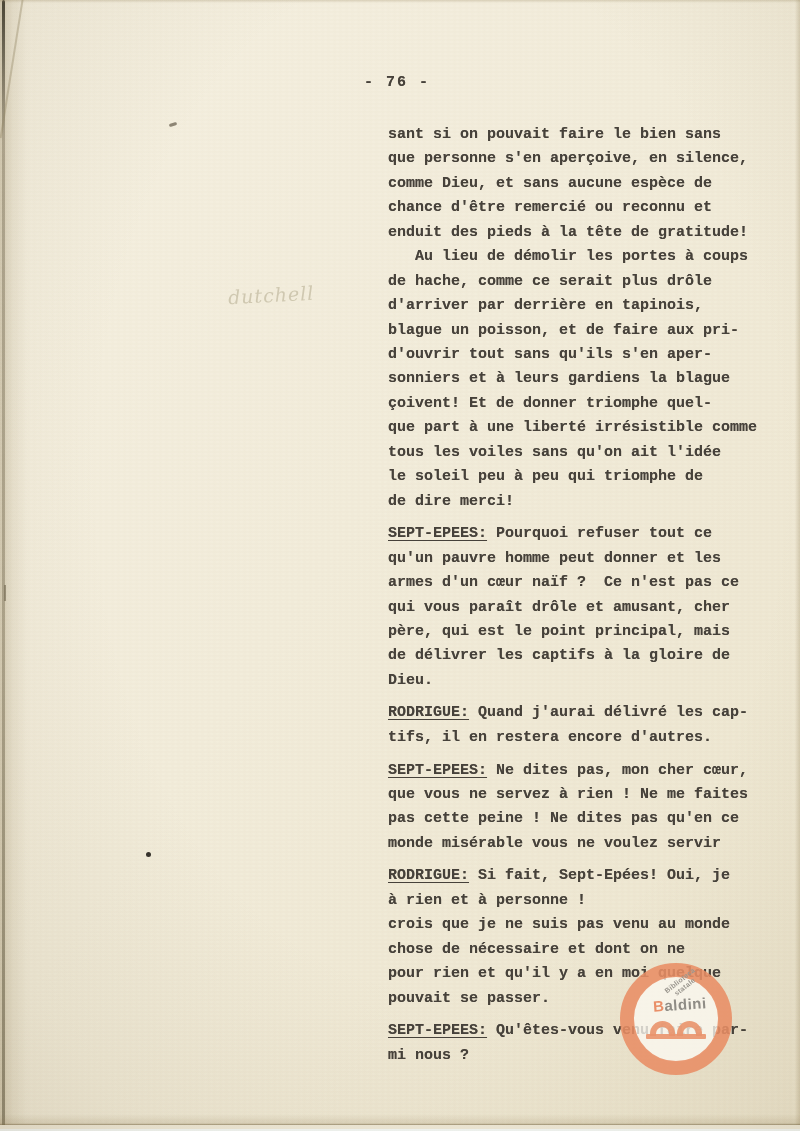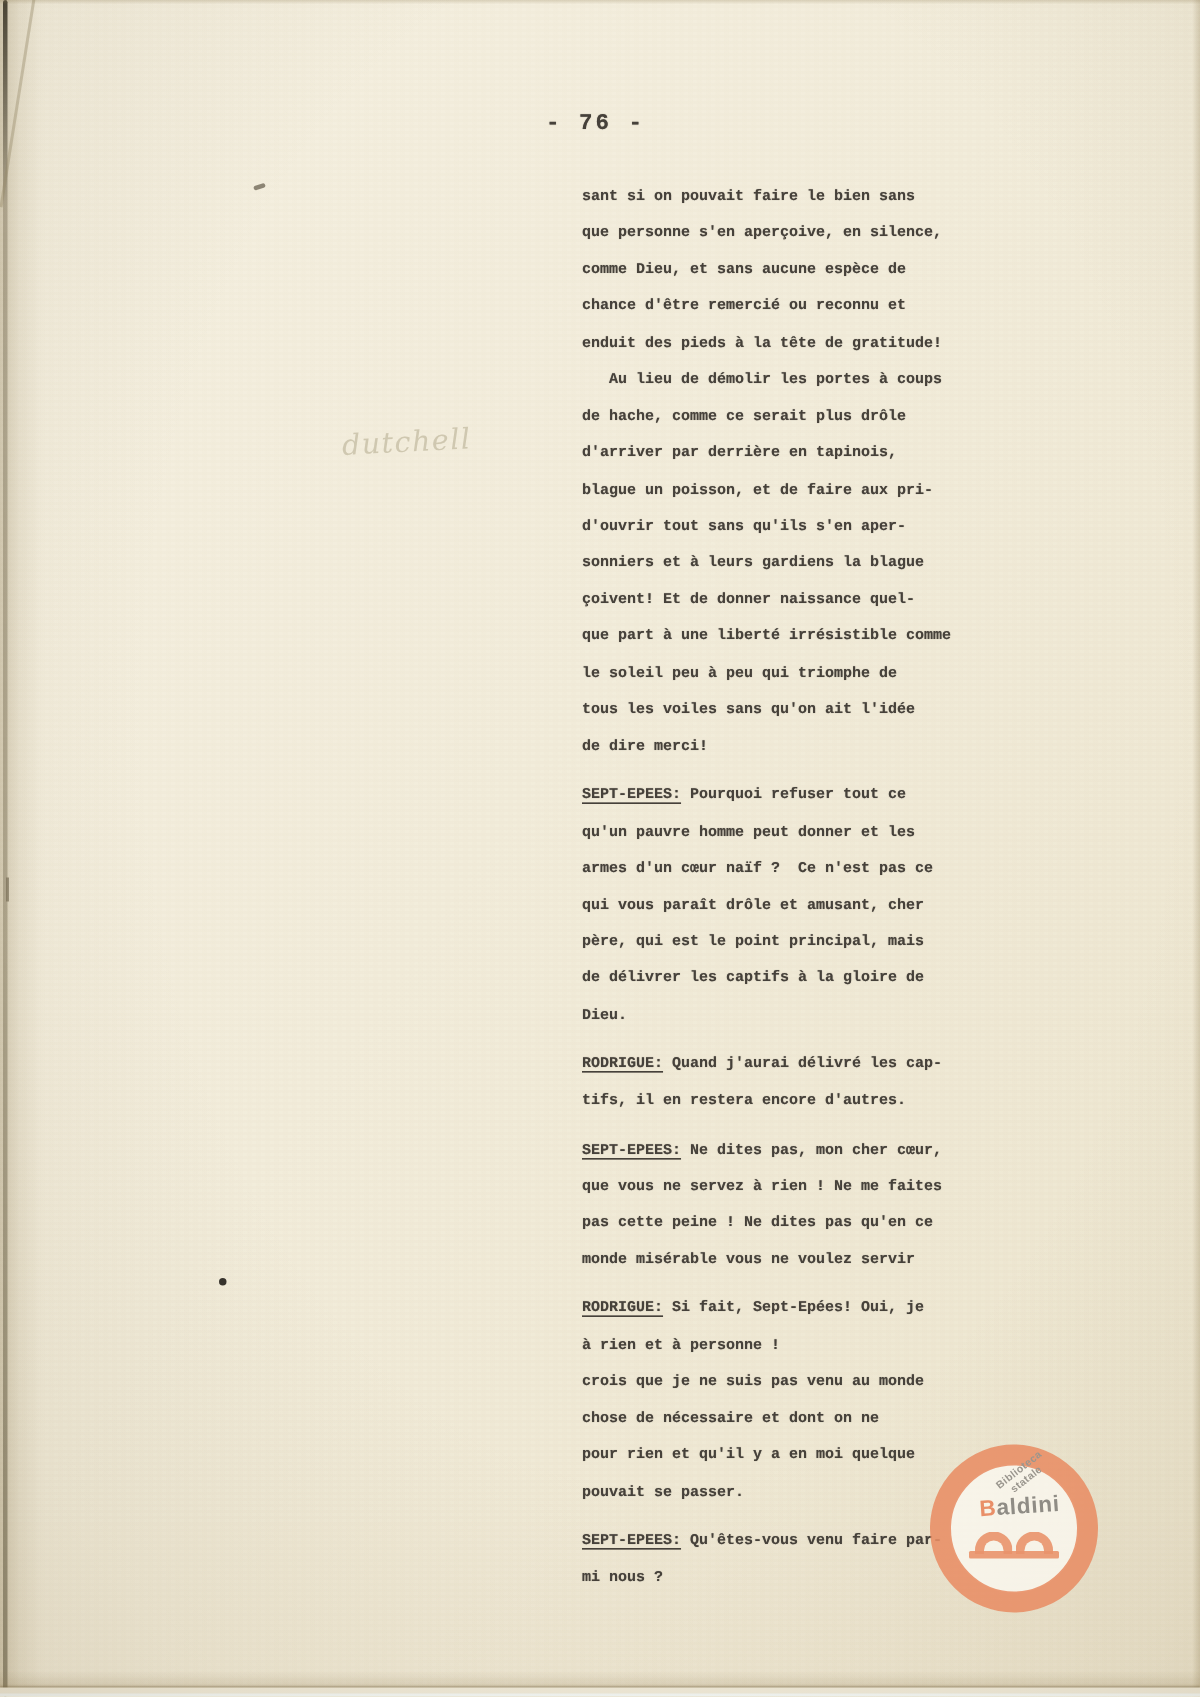--- a/index.html
+++ b/index.html
@@ -39,21 +39,21 @@
   .bottom-sliver{position:absolute;left:0;bottom:0;width:100%;height:2px;background:#f2f6f4;}
 
   
   .page-number{
     position:absolute;left:364px;top:74px;
     font-size:15px;font-weight:bold;color:#46413a;letter-spacing:2px;
     text-shadow:0 0 0.6px rgba(70,65,58,0.65);
   }
   .textblock{
     position:absolute;left:388px;top:126px;width:392px;
-    font-size:10px;font-weight:bold;color:#46413a;
+    font-size:15px;font-weight:bold;color:#46413a;
     text-shadow:0 0 0.6px rgba(70,65,58,0.6);
     z-index:1;
   }
   .line{height:24.45px;white-space:pre;}
   .line.gap{margin-top:8.2px;}
   .speaker{text-decoration:underline;text-underline-offset:3px;margin-top:16px;}
 
   
   .handwriting{
     position:absolute;left:228px;top:284px;
@@ -105,24 +105,24 @@
       <div class="line"><span class="speaker"></span><span>que personne s'en aperçoive, en silence,</span></div>
       <div class="line"><span class="speaker"></span><span>comme Dieu, et sans aucune espèce de</span></div>
       <div class="line"><span class="speaker"></span><span>chance d'être remercié ou reconnu et</span></div>
       <div class="line"><span class="speaker"></span><span>enduit des pieds à la tête de gratitude!</span></div>
       <div class="line"><span class="speaker"></span><span>   Au lieu de démolir les portes à coups</span></div>
       <div class="line"><span class="speaker"></span><span>de hache, comme ce serait plus drôle</span></div>
       <div class="line"><span class="speaker"></span><span>d'arriver par derrière en tapinois,</span></div>
       <div class="line"><span class="speaker"></span><span>blague un poisson, et de faire aux pri-</span></div>
       <div class="line"><span class="speaker"></span><span>d'ouvrir tout sans qu'ils s'en aper-</span></div>
       <div class="line"><span class="speaker"></span><span>sonniers et à leurs gardiens la blague</span></div>
-      <div class="line"><span class="speaker"></span><span>çoivent! Et de donner naissance quel-</span></div>
+      <div class="line"><span class="speaker"></span><span>çoivent! Et de donner triomphe quel-</span></div>
       <div class="line"><span class="speaker"></span><span>que part à une liberté irrésistible comme</span></div>
+      <div class="line"><span class="speaker"></span><span>tous les voiles sans qu'on ait l'idée</span></div>
       <div class="line"><span class="speaker"></span><span>le soleil peu à peu qui triomphe de</span></div>
-      <div class="line"><span class="speaker"></span><span>tous les voiles sans qu'on ait l'idée</span></div>
       <div class="line"><span class="speaker"></span><span>de dire merci!</span></div>
       <div class="line gap"><span class="speaker">SEPT-EPEES:</span><span> Pourquoi refuser tout ce</span></div>
       <div class="line"><span class="speaker"></span><span>qu'un pauvre homme peut donner et les</span></div>
       <div class="line"><span class="speaker"></span><span>armes d'un cœur naïf ?  Ce n'est pas ce</span></div>
       <div class="line"><span class="speaker"></span><span>qui vous paraît drôle et amusant, cher</span></div>
       <div class="line"><span class="speaker"></span><span>père, qui est le point principal, mais</span></div>
       <div class="line"><span class="speaker"></span><span>de délivrer les captifs à la gloire de</span></div>
       <div class="line"><span class="speaker"></span><span>Dieu.</span></div>
       <div class="line gap"><span class="speaker">RODRIGUE:</span><span> Quand j'aurai délivré les cap-</span></div>
       <div class="line"><span class="speaker"></span><span>tifs, il en restera encore d'autres.</span></div>

